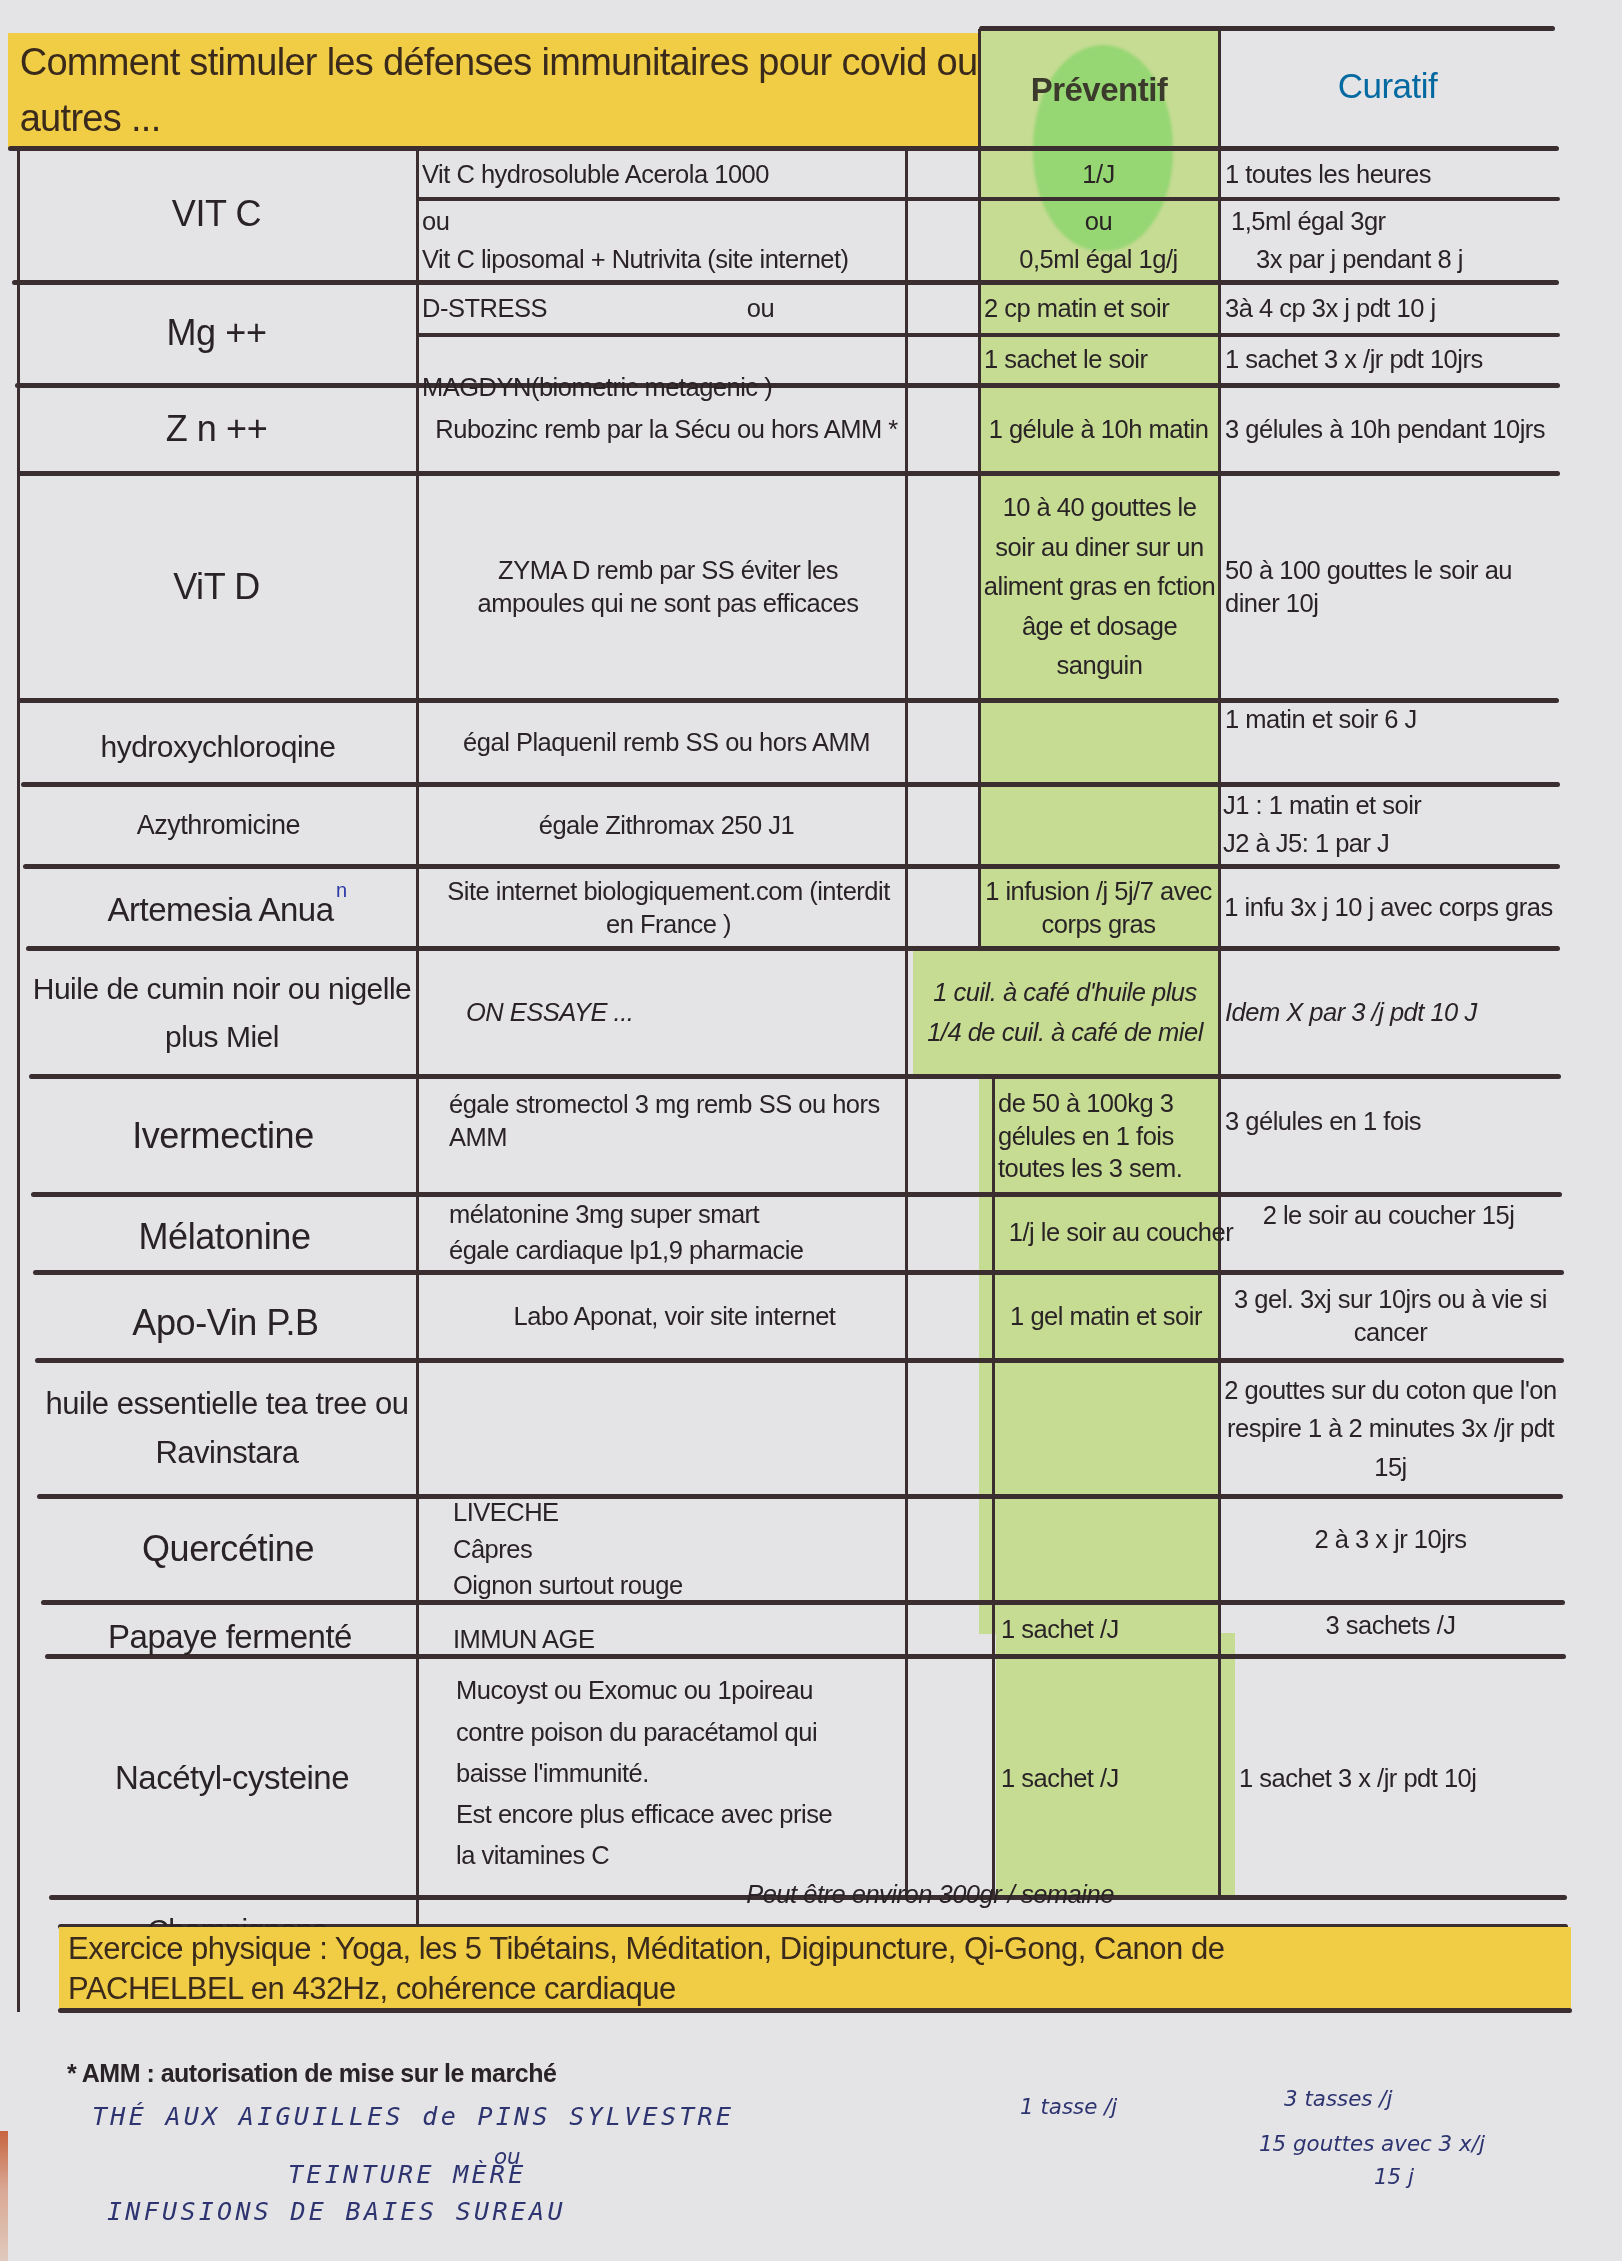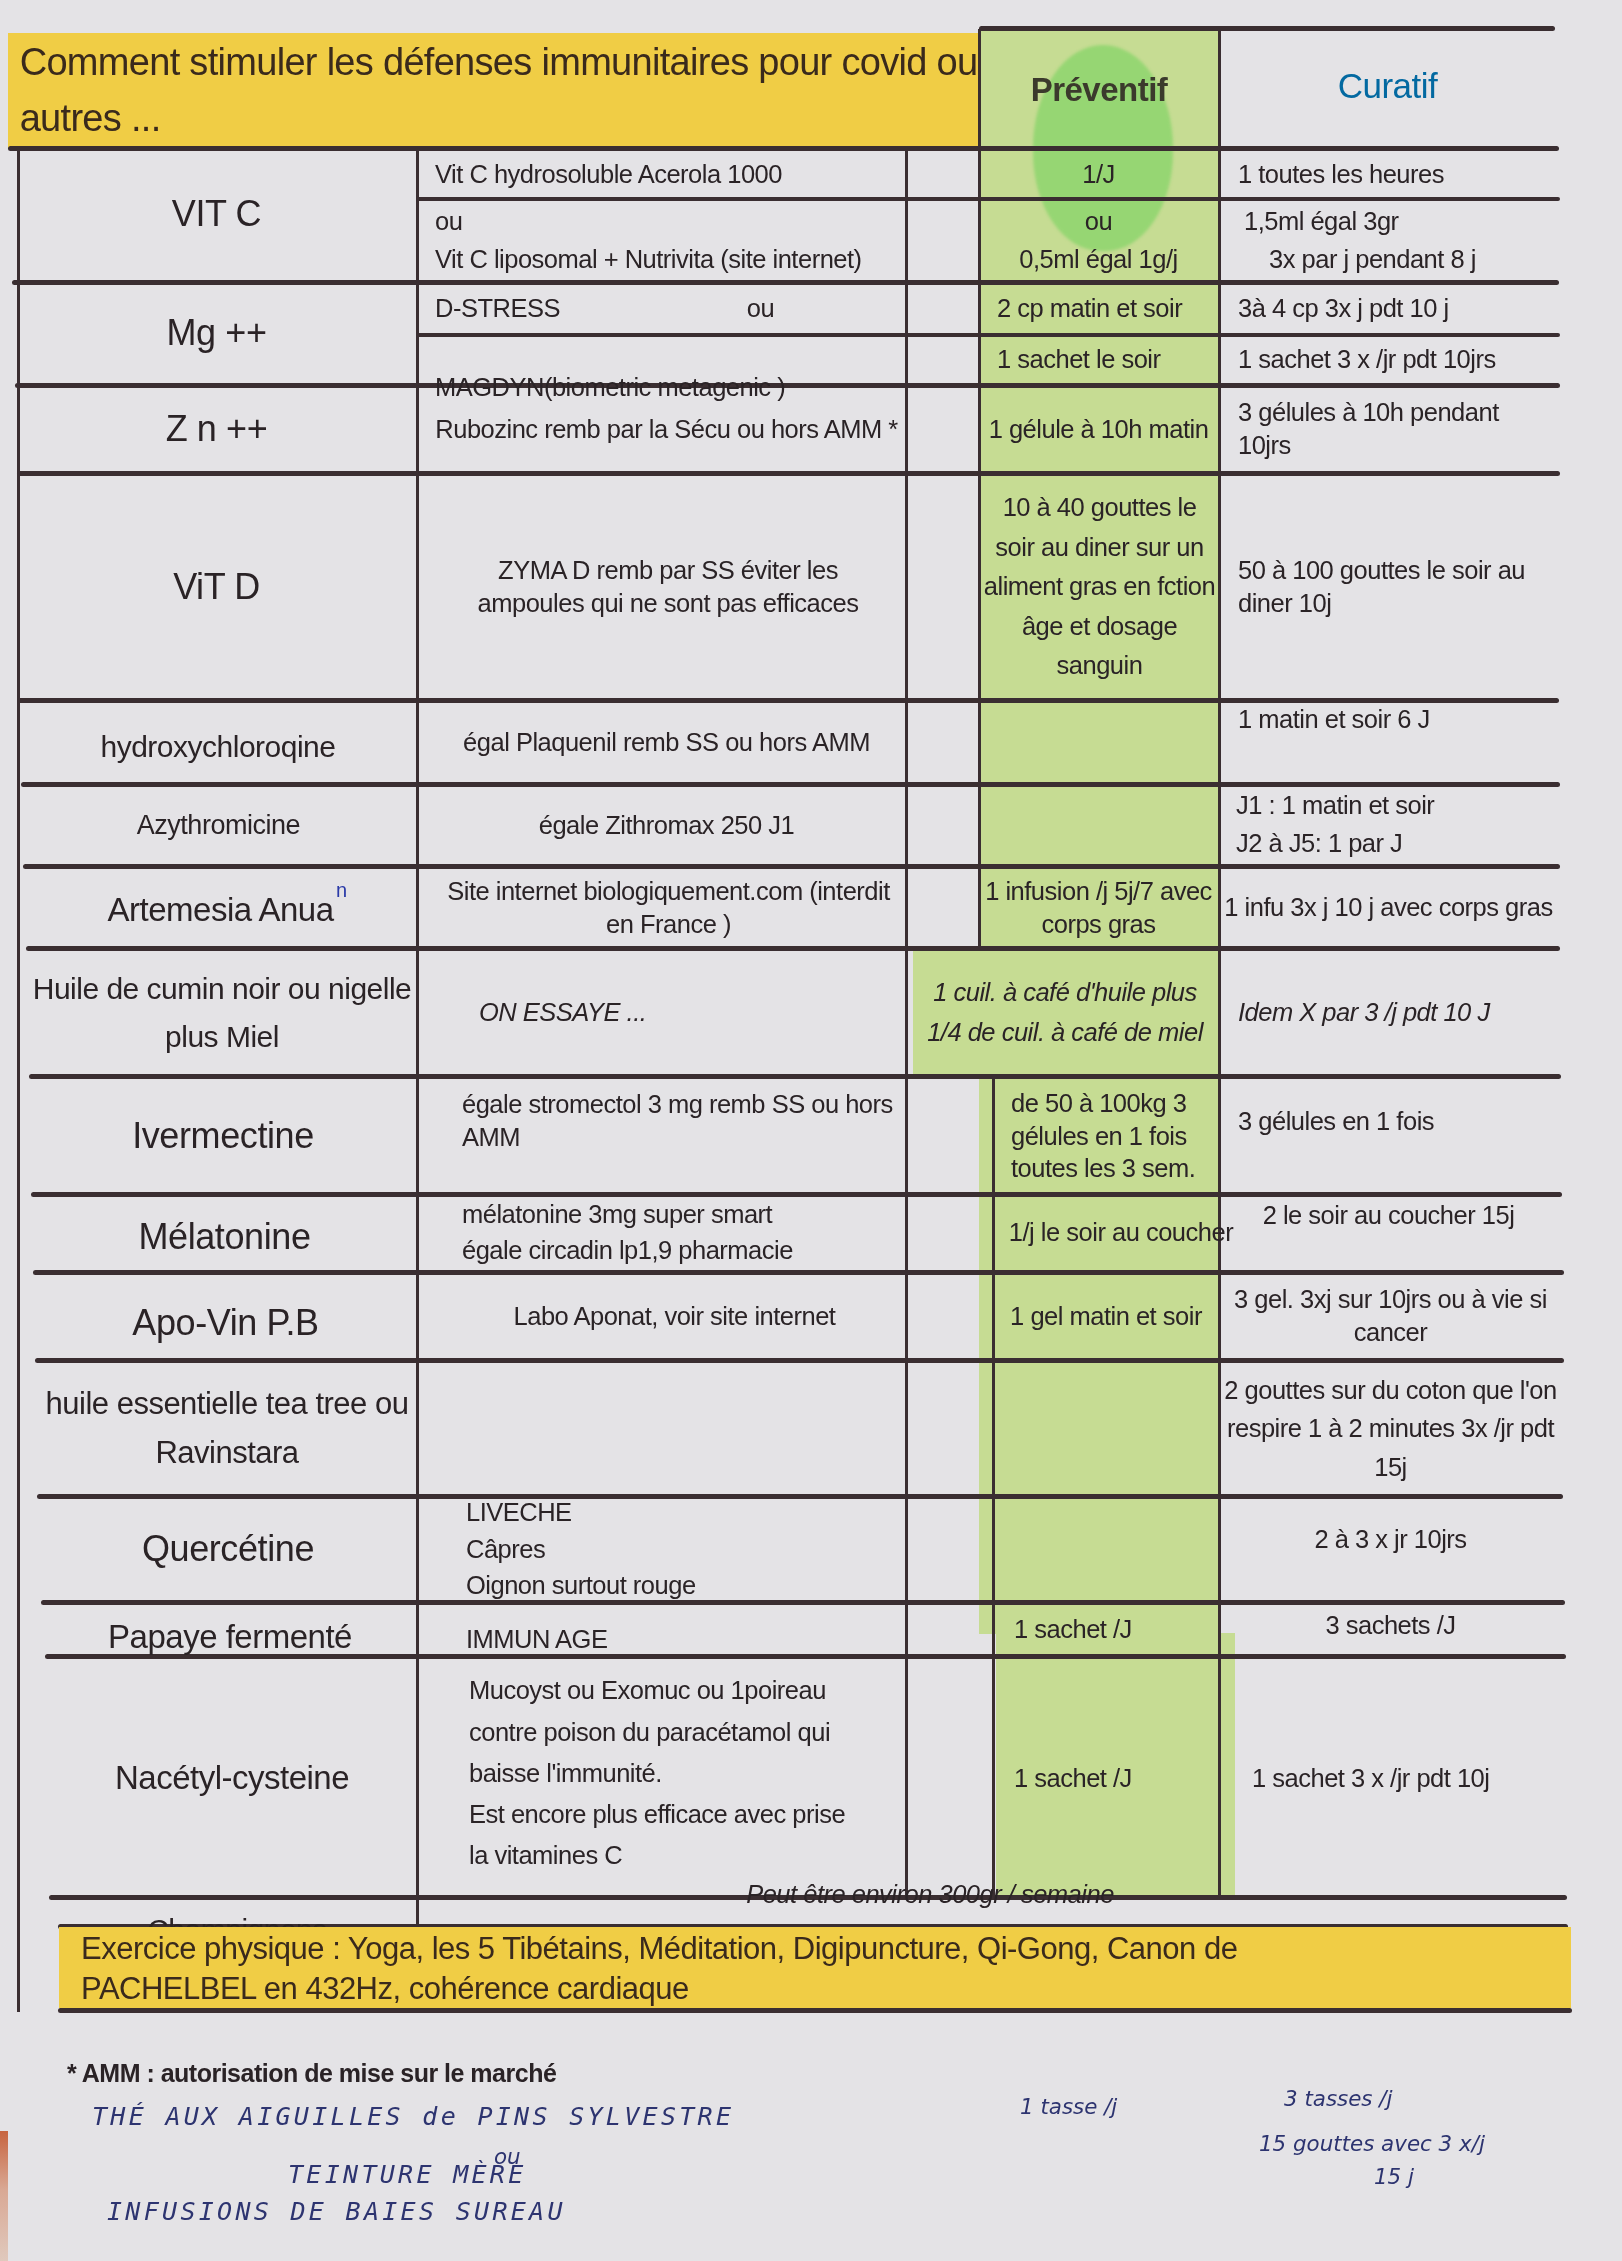--- a/index.html
+++ b/index.html
@@ -7,21 +7,21 @@
     width: 1623px; height: 2261px; position: relative; overflow: hidden;
     background: #e4e3e6;
     font-family: "Liberation Sans", "DejaVu Sans", sans-serif;
     color: #2a2326;
   }
   .edge-strip { position: absolute; left: 0; top: 2131px; width: 8.2px; height: 130px; background: linear-gradient(#c7643f, #d9a894 45%, #e0c9bd); }
   .sheet { position: absolute; left: 0; top: 0; width: 1623px; height: 2261px; }
   .abs { position: absolute; box-sizing: border-box; }
   .txt { display: flex; flex-direction: column; justify-content: center; line-height: 1.28; font-size: 25.5px; letter-spacing: -0.5px; }
   .center { align-items: center; text-align: center; }
-  .left { align-items: flex-start; text-align: left; padding-left: 18px; }
+  .left { align-items: flex-start; text-align: left; padding-left: 5px; }
   .name { font-size: 36px; letter-spacing: -0.4px; }
   .name-md { font-size: 33px; }
   .name-sm { font-size: 30px; }
   .hline { position: absolute; height: 5px; background: #3a2e31; border-radius: 2.5px; }
   .hline.thin { height: 4.1px; }
   .vline { position: absolute; width: 3.3px; background: #3a2e31; }
   .yellow { background: #f0cd45; }
   .green { background: #c6dc93; }
   .title { font-size: 38px; line-height: 1.45; letter-spacing: -0.7px; padding-left: 11.5px; color: #3a2a1c; justify-content: center; }
   .hdr { font-size: 33px; font-weight: bold; color: #3b3a2c; }
@@ -226,21 +226,21 @@
       <span>3 gélules en 1 fois</span>
     </div>
 
   <div class="abs txt center name" style="left:33px; top:1195px; width:383px; height:75px; padding-top:8.2px;">
       <span>Mélatonine</span>
     </div>
   <div class="abs txt left" style="left:444px; top:1195px; width:461px; height:38px;">
       <span>mélatonine 3mg super smart</span>
     </div>
   <div class="abs txt left" style="left:444px; top:1231px; width:461px; height:38px;">
-      <span>égale circadin lp1,9 pharmacie</span>
+      <span>égale cardiaque lp1,9 pharmacie</span>
     </div>
   <div class="abs txt center" style="left:993px; top:1195px; width:256px; height:75px;">
       <span>1/j le soir au coucher</span>
     </div>
   <div class="abs txt center" style="left:1220px; top:1195px; width:337px; height:41px;">
       <span>2 le soir au coucher 15j</span>
     </div>
 
   <div class="abs txt center name" style="left:35px; top:1275px; width:381px; height:82px; padding-top:15px;">
       <span>Apo-Vin  P.B</span>

